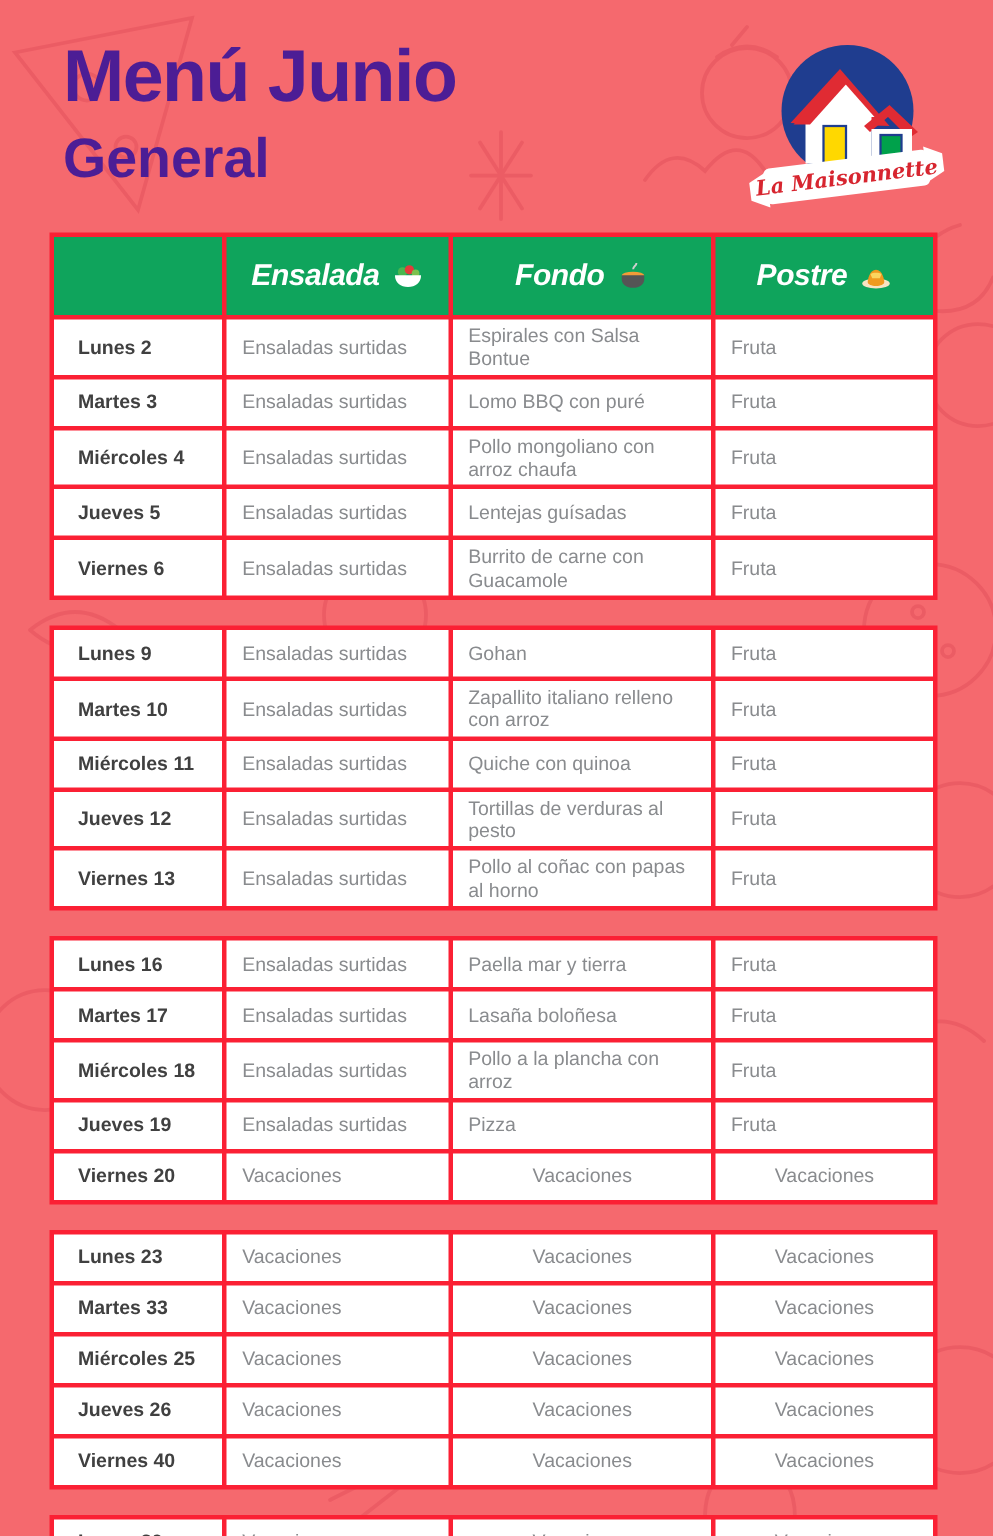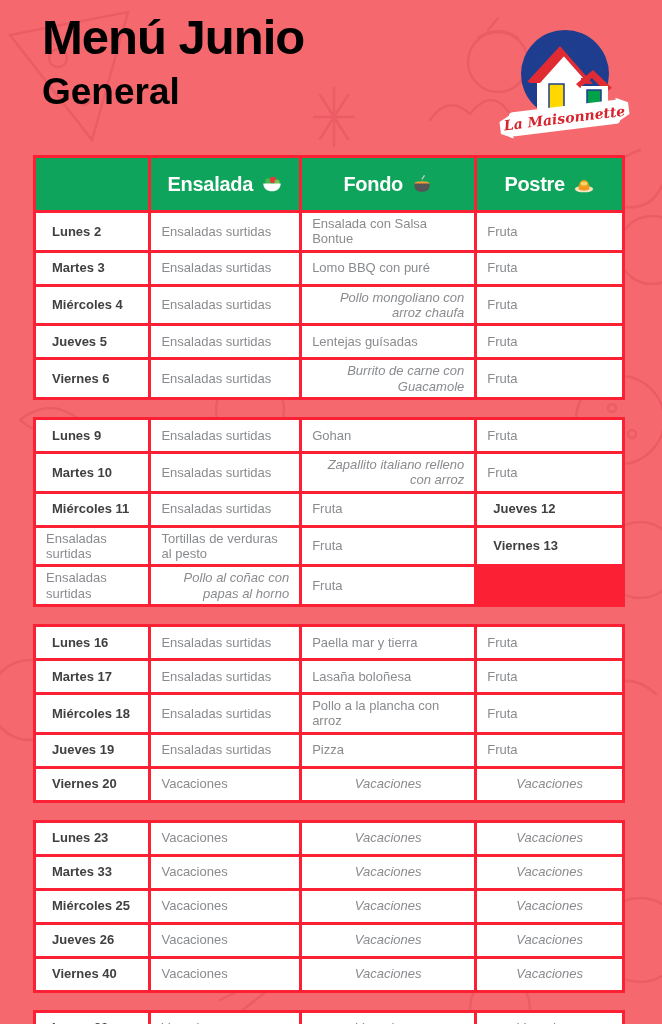--- a/index.html
+++ b/index.html
@@ -2,48 +2,48 @@
 <html><head>
 <meta charset="utf-8">
 <style>
   html,body{margin:0;padding:0;}
   body{
     width:662px;height:1024px;position:relative;overflow:hidden;
     background:#F5696E;
     font-family:"Liberation Sans", sans-serif;
   }
   .doodles{position:absolute;inset:0;z-index:0;}
-  .title-area{position:absolute;left:42px;top:12px;z-index:2;color:#000000;}
+  .title-area{position:absolute;left:42px;top:26px;z-index:2;color:#4c1d95;}
   .title-area h1{
     margin:0;font-size:49px;font-weight:800;letter-spacing:-1px;line-height:1.05;
   }
   .title-area h2{
     margin:8px 0 0 0;font-size:37px;font-weight:700;letter-spacing:0;
   }
   .logo{position:absolute;top:26px;right:28px;width:138px;height:116px;z-index:2;}
   .content{position:absolute;left:33px;top:155px;width:592px;z-index:2;}
   .block{
     display:grid;grid-template-columns:115fr 151fr 176fr 148fr;
     gap:3px;padding:3px;background:#FB2034;
   }
-  .block.head{padding-bottom:0;}
+  .block.head{padding-bottom:0;font-style:italic;}
   .block.week{margin-bottom:17px;}
   .block.week:last-child{margin-bottom:0;}
   .hcell{
     background:#0FA45C;min-height:52px;display:flex;align-items:center;justify-content:center;
     gap:8px;color:#fff;font-size:20px;font-weight:800;letter-spacing:-0.3px;
   }
   .hicon svg{width:22px;height:22px;display:block;}
   .cell{
     background:#fff;display:flex;align-items:center;
     min-height:31px;box-sizing:border-box;padding:3px 10px;
     color:#898B8E;font-size:13px;line-height:1.18;
   }
   .cell.day{font-weight:700;color:#404040;font-size:13px;padding-left:16px;}
-  .cell.center{justify-content:center;text-align:right;font-style:italic;}
+  .cell.center{justify-content:center;text-align:left;}
 </style>
 </head>
 <body>
 
 <svg class="doodles" width="662" height="1024" viewBox="0 0 662 1024">
   <g fill="none" stroke="#E4525C" stroke-width="2.5" opacity="0.55" stroke-linecap="round">
     <path d="M10 35 L128 12 L92 140 Z"></path>
     <circle cx="58" cy="58" r="9"></circle>
       <circle cx="84" cy="98" r="7"></circle>
     <path d="M320 95 l28 44 M348 95 l-28 44 M314 117 l40 0 M334 88 l0 58"></path>
@@ -126,21 +126,21 @@
             <path d="M6 16.5c0-1.5 1.2-9 6-9s6 7.5 6 9-2.7 2.7-6 2.7-6-1.2-6-2.7z" fill="#F09A1F"></path>
             <path d="M8 10.5c1.6-1.2 6.4-1.2 8 0l-1.2 3.2H9.2z" fill="#FBD55F"></path>
           </svg>
         </span>
       </div>
     </div>
   <div id="weeks">
       <div class="block week">
         <div class="cell day">Lunes 2</div>
         <div class="cell">Ensaladas surtidas</div>
-        <div class="cell">Ensalada con Salsa Bontue</div>
+        <div class="cell">Espirales con Salsa Bontue</div>
         <div class="cell">Fruta</div>
         <div class="cell day">Martes 3</div>
         <div class="cell">Ensaladas surtidas</div>
         <div class="cell">Lomo BBQ con puré</div>
         <div class="cell">Fruta</div>
         <div class="cell day">Miércoles 4</div>
         <div class="cell">Ensaladas surtidas</div>
         <div class="cell center">Pollo mongoliano con arroz chaufa</div>
         <div class="cell">Fruta</div>
         <div class="cell day">Jueves 5</div>
@@ -156,20 +156,21 @@
         <div class="cell day">Lunes 9</div>
         <div class="cell">Ensaladas surtidas</div>
         <div class="cell">Gohan</div>
         <div class="cell">Fruta</div>
         <div class="cell day">Martes 10</div>
         <div class="cell">Ensaladas surtidas</div>
         <div class="cell center">Zapallito italiano relleno con arroz</div>
         <div class="cell">Fruta</div>
         <div class="cell day">Miércoles 11</div>
         <div class="cell">Ensaladas surtidas</div>
+        <div class="cell">Quiche con quinoa</div>
         <div class="cell">Fruta</div>
         <div class="cell day">Jueves 12</div>
         <div class="cell">Ensaladas surtidas</div>
         <div class="cell">Tortillas de verduras al pesto</div>
         <div class="cell">Fruta</div>
         <div class="cell day">Viernes 13</div>
         <div class="cell">Ensaladas surtidas</div>
         <div class="cell center">Pollo al coñac con papas al horno</div>
         <div class="cell">Fruta</div>
       </div>

